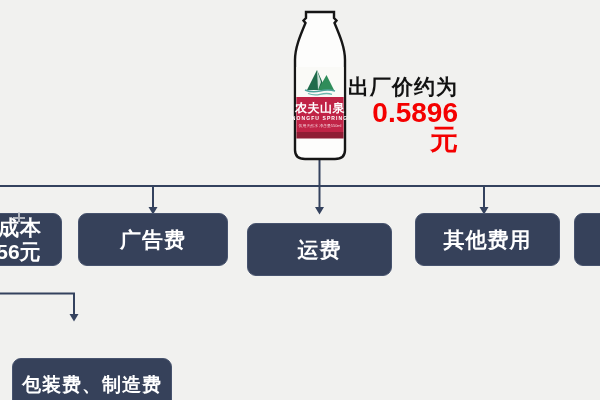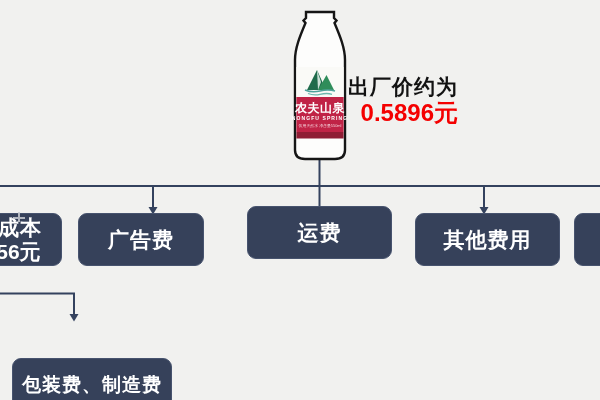--- a/index.html
+++ b/index.html
@@ -9,32 +9,32 @@
     font-family:"Liberation Sans","DejaVu Sans",sans-serif;
   }
   .overlay{position:absolute;left:0;top:0;width:600px;height:400px;}
   .overlay line,.overlay path.l{stroke:var(--line,#34425e);stroke-width:2;fill:none;}
   .overlay path.h{fill:var(--line,#34425e);stroke:none;}
   .bottle-svg{position:absolute;left:285px;top:10px;width:70px;height:155px;}
   .price{
     position:absolute;left:346px;top:74px;width:112px;text-align:right;
   }
   .price .p1{font-size:21px;font-weight:bold;color:#121212;line-height:25px;letter-spacing:1px;}
-  .price .p2{font-size:24px;font-weight:bold;color:var(--price,#f40000);line-height:27px;}
+  .price .p2{font-size:28px;font-weight:bold;color:var(--price,#f40000);line-height:27px;}
   .box{
     position:absolute;height:53px;border-radius:9px;
     background:var(--box,#36415a);border:1px solid #47536e;
     color:#fff;display:flex;flex-direction:column;align-items:center;justify-content:center;
     box-sizing:border-box;
   }
   .box .lbl{font-size:21px;font-weight:bold;letter-spacing:1px;line-height:24px;white-space:nowrap;}
   .box .val{font-size:21px;font-weight:bold;line-height:24px;white-space:nowrap;}
   .b1{left:-66px;top:213px;width:128px;}
-  .b2{left:78px;top:213px;width:126px;}
-  .b3{left:247px;top:206px;width:145px;}
+  .b2{left:78px;top:213px;width:150px;}
+  .b3{left:247px;top:223px;width:145px;}
   .b4{left:415px;top:213px;width:145px;}
   .b5{left:574px;top:213px;width:116px;}
   .sub{left:12px;top:322px;width:160px;margin-top:36px;}
   .sub .lbl,.sub .val{font-size:19px;line-height:23px;}
   .plus-mark{position:absolute;left:13px;top:212px;width:12px;height:10px;opacity:.85;}
   .plus-mark .ph{position:absolute;left:0;top:4.5px;width:12px;height:2px;background:#c9ccd2;}
   .plus-mark .pv{position:absolute;left:5px;top:0;width:2px;height:10px;background:#c9ccd2;}
 </style>
 </head>
 <body>

